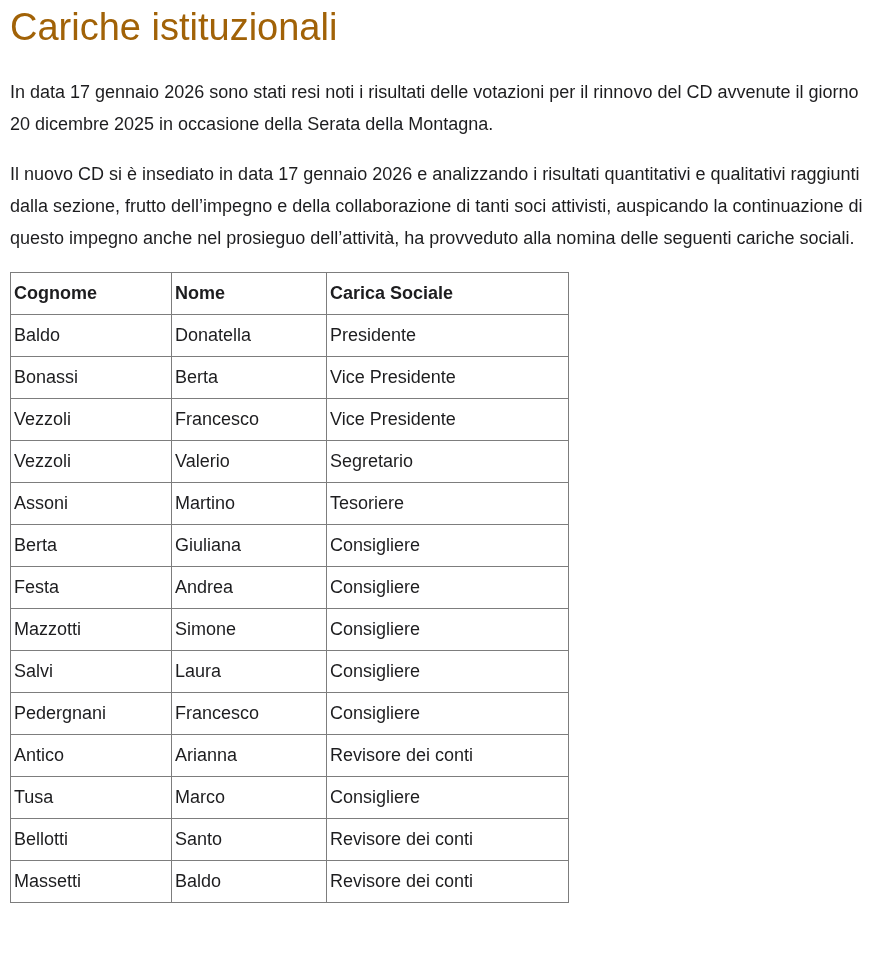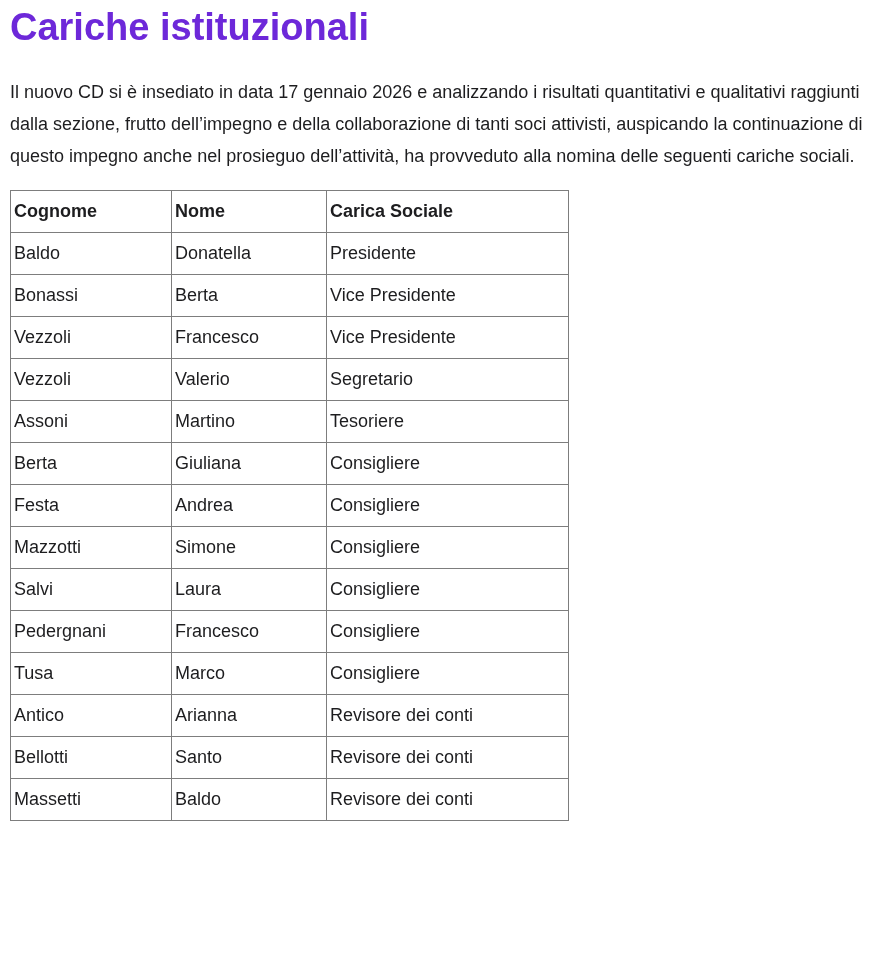--- a/index.html
+++ b/index.html
@@ -15,22 +15,22 @@
     width: 892px;
     height: 958px;
     overflow: hidden;
   }
   main {
     padding: 2px 10px 0 10px;
   }
   h1 {
     font-size: 38px;
     line-height: 1.15;
-    font-weight: 700;
-    color: #6d28d9;
+    font-weight: 400;
+    color: #a16207;
     margin: 4px 0 26px 0;
   }
   p {
     font-size: 18px;
     line-height: 32px;
     margin: 0 0 18px 0;
     max-width: 856px;
   }
   table {
     border-collapse: collapse;
@@ -52,20 +52,21 @@
     overflow: hidden;
   }
   th { font-weight: 700; }
 </style>
 </head>
 <body>
 
 <main>
   <h1>Cariche istituzionali</h1>
 
+  <p>In data 17 gennaio 2026 sono stati resi noti i risultati delle votazioni per il rinnovo del CD avvenute il giorno 20 dicembre 2025 in occasione della Serata della Montagna.</p>
 
   <p>Il nuovo CD si è insediato in data 17 gennaio 2026 e analizzando i risultati quantitativi e qualitativi raggiunti dalla sezione, frutto dell’impegno e della collaborazione di tanti soci attivisti, auspicando la continuazione di questo impegno anche nel prosieguo dell’attività, ha provveduto alla nomina delle seguenti cariche sociali.</p>
 
   <table>
     <colgroup>
       <col class="c1">
         <col class="c2">
         <col class="c3">
     </colgroup>
     <thead>
@@ -120,28 +121,28 @@
         <td>Salvi</td>
         <td>Laura</td>
         <td>Consigliere</td>
       </tr>
       <tr>
         <td>Pedergnani</td>
         <td>Francesco</td>
         <td>Consigliere</td>
       </tr>
       <tr>
+        <td>Antico</td>
+        <td>Arianna</td>
+        <td>Revisore dei conti</td>
+      </tr>
+      <tr>
         <td>Tusa</td>
         <td>Marco</td>
         <td>Consigliere</td>
-      </tr>
-      <tr>
-        <td>Antico</td>
-        <td>Arianna</td>
-        <td>Revisore dei conti</td>
       </tr>
       <tr>
         <td>Bellotti</td>
         <td>Santo</td>
         <td>Revisore dei conti</td>
       </tr>
       <tr>
         <td>Massetti</td>
         <td>Baldo</td>
         <td>Revisore dei conti</td>

